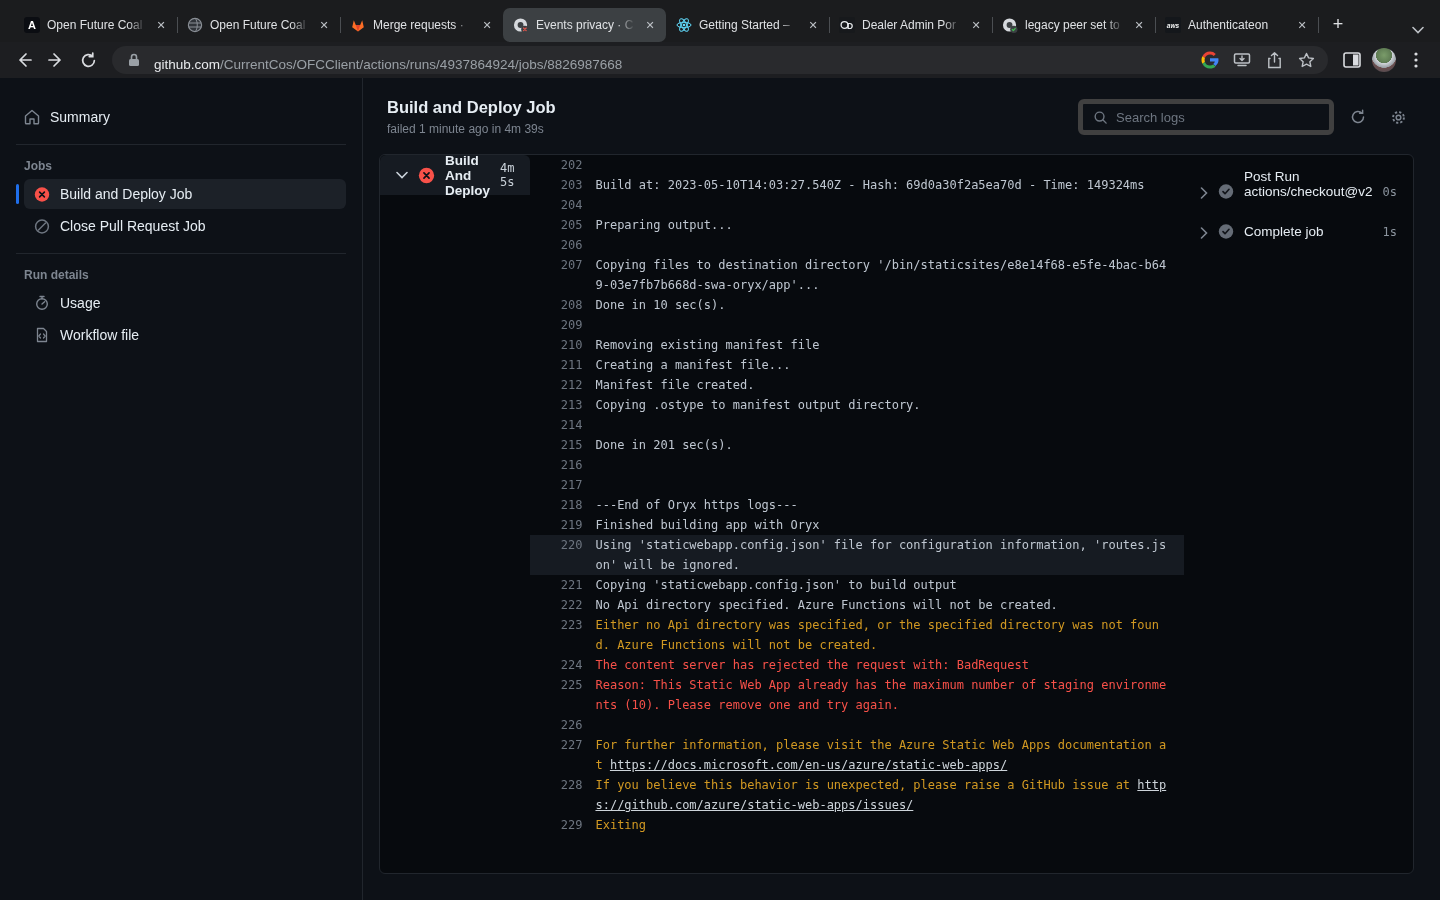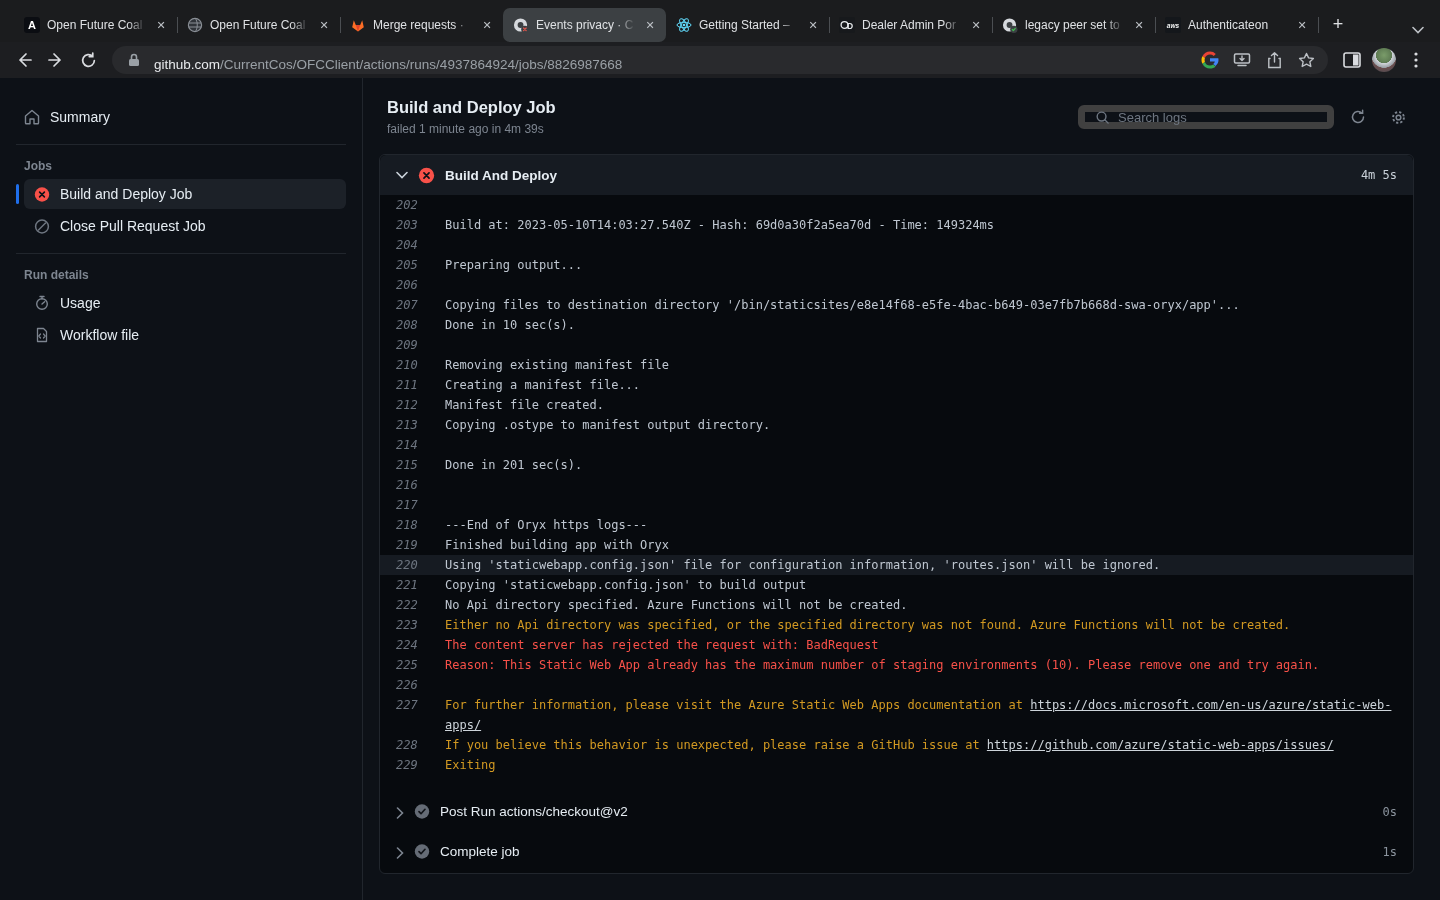--- a/index.html
+++ b/index.html
@@ -41,37 +41,37 @@
     border-radius:6px; color:#e6edf3; font-size:14px; font-weight:500; position:relative; }
   .jobrow.selected { background:#1c2128; }
   .jobrow.selected::before { content:""; position:absolute; left:-8px; top:5px; bottom:5px; width:3px;
     border-radius:3px; background:#1f6feb; }
 
   .main { flex:1; display:flex; flex-direction:column; background:#0d1117; min-width:0; }
   .main-header { display:flex; align-items:center; padding:20px 26px 14px 24px; }
   .mh-titles { flex:1; min-width:0; }
   .mh-title { color:#e6edf3; font-size:16.5px; font-weight:700; }
   .mh-sub { color:#7d8590; font-size:12px; margin-top:5px; }
-  .searchbox { width:256px; height:24px; border:7px solid #404040; border-radius:6px; background:#0d1117;
+  .searchbox { width:256px; height:36px; border:5px solid #404040; border-radius:6px; background:#0d1117;
     display:flex; align-items:center; padding:4px 10px; gap:8px; }
   .searchbox input { background:transparent; border:none; outline:none; color:#c9d1d9; font-size:13px; width:100%; }
   .searchbox input::placeholder { color:#6e7681; }
   .hdr-icon { width:32px; height:32px; display:flex; align-items:center; justify-content:center; margin-left:8px; }
 
   .logcard { margin:4px 26px 0 16px; border:1px solid #21262d; border-radius:6px; background:#070a0e;
-    height:720px; overflow:hidden; display:flex; flex-direction:column; }
+    height:720px; overflow:hidden; display:flex; flex-direction:row; }
   .group-header { height:40px; flex:0 0 40px; background:#161b22; display:flex; align-items:center;
     padding:0 16px; gap:10px; border-radius:6px 6px 0 0; }
   .group-title { color:#e6edf3; font-size:13.5px; font-weight:600; flex:1; }
   .duration { color:#c9d1d9; font-size:12px; font-family:"DejaVu Sans Mono", monospace; }
 
   .loglines { font-family:"DejaVu Sans Mono", monospace; font-size:12px; color:#bfc7d1; }
   .logline { display:flex; line-height:20px; padding:0 16px; }
   .logline.hl { background:#161b22; }
-  .lnum { flex:0 0 36px; color:#6e7681; margin-right:13px; user-select:none;font-style:italic; }
+  .lnum { flex:0 0 36px; text-align:right; color:#6e7681; margin-right:13px; user-select:none; }
   .ltext { flex:1; white-space:pre-wrap; word-break:break-all; min-width:0; }
   .logline.warning .ltext { color:#d29922; }
   .logline.error .ltext { color:#f85149; }
   .ltext a { color:#cdd4da; text-decoration:underline; }
 
   .steprow { height:40px; display:flex; align-items:flex-end; padding:0 16px; gap:10px; }
   .steprow:first-of-type { margin-top:4px; }
   .step-title { color:#e6edf3; font-size:13.5px; flex:1; }
   .step-dur { color:#8b949e; font-size:12px; font-family:"DejaVu Sans Mono", monospace; }
   .chev { color:#7d8590; display:flex; align-items:center; }

